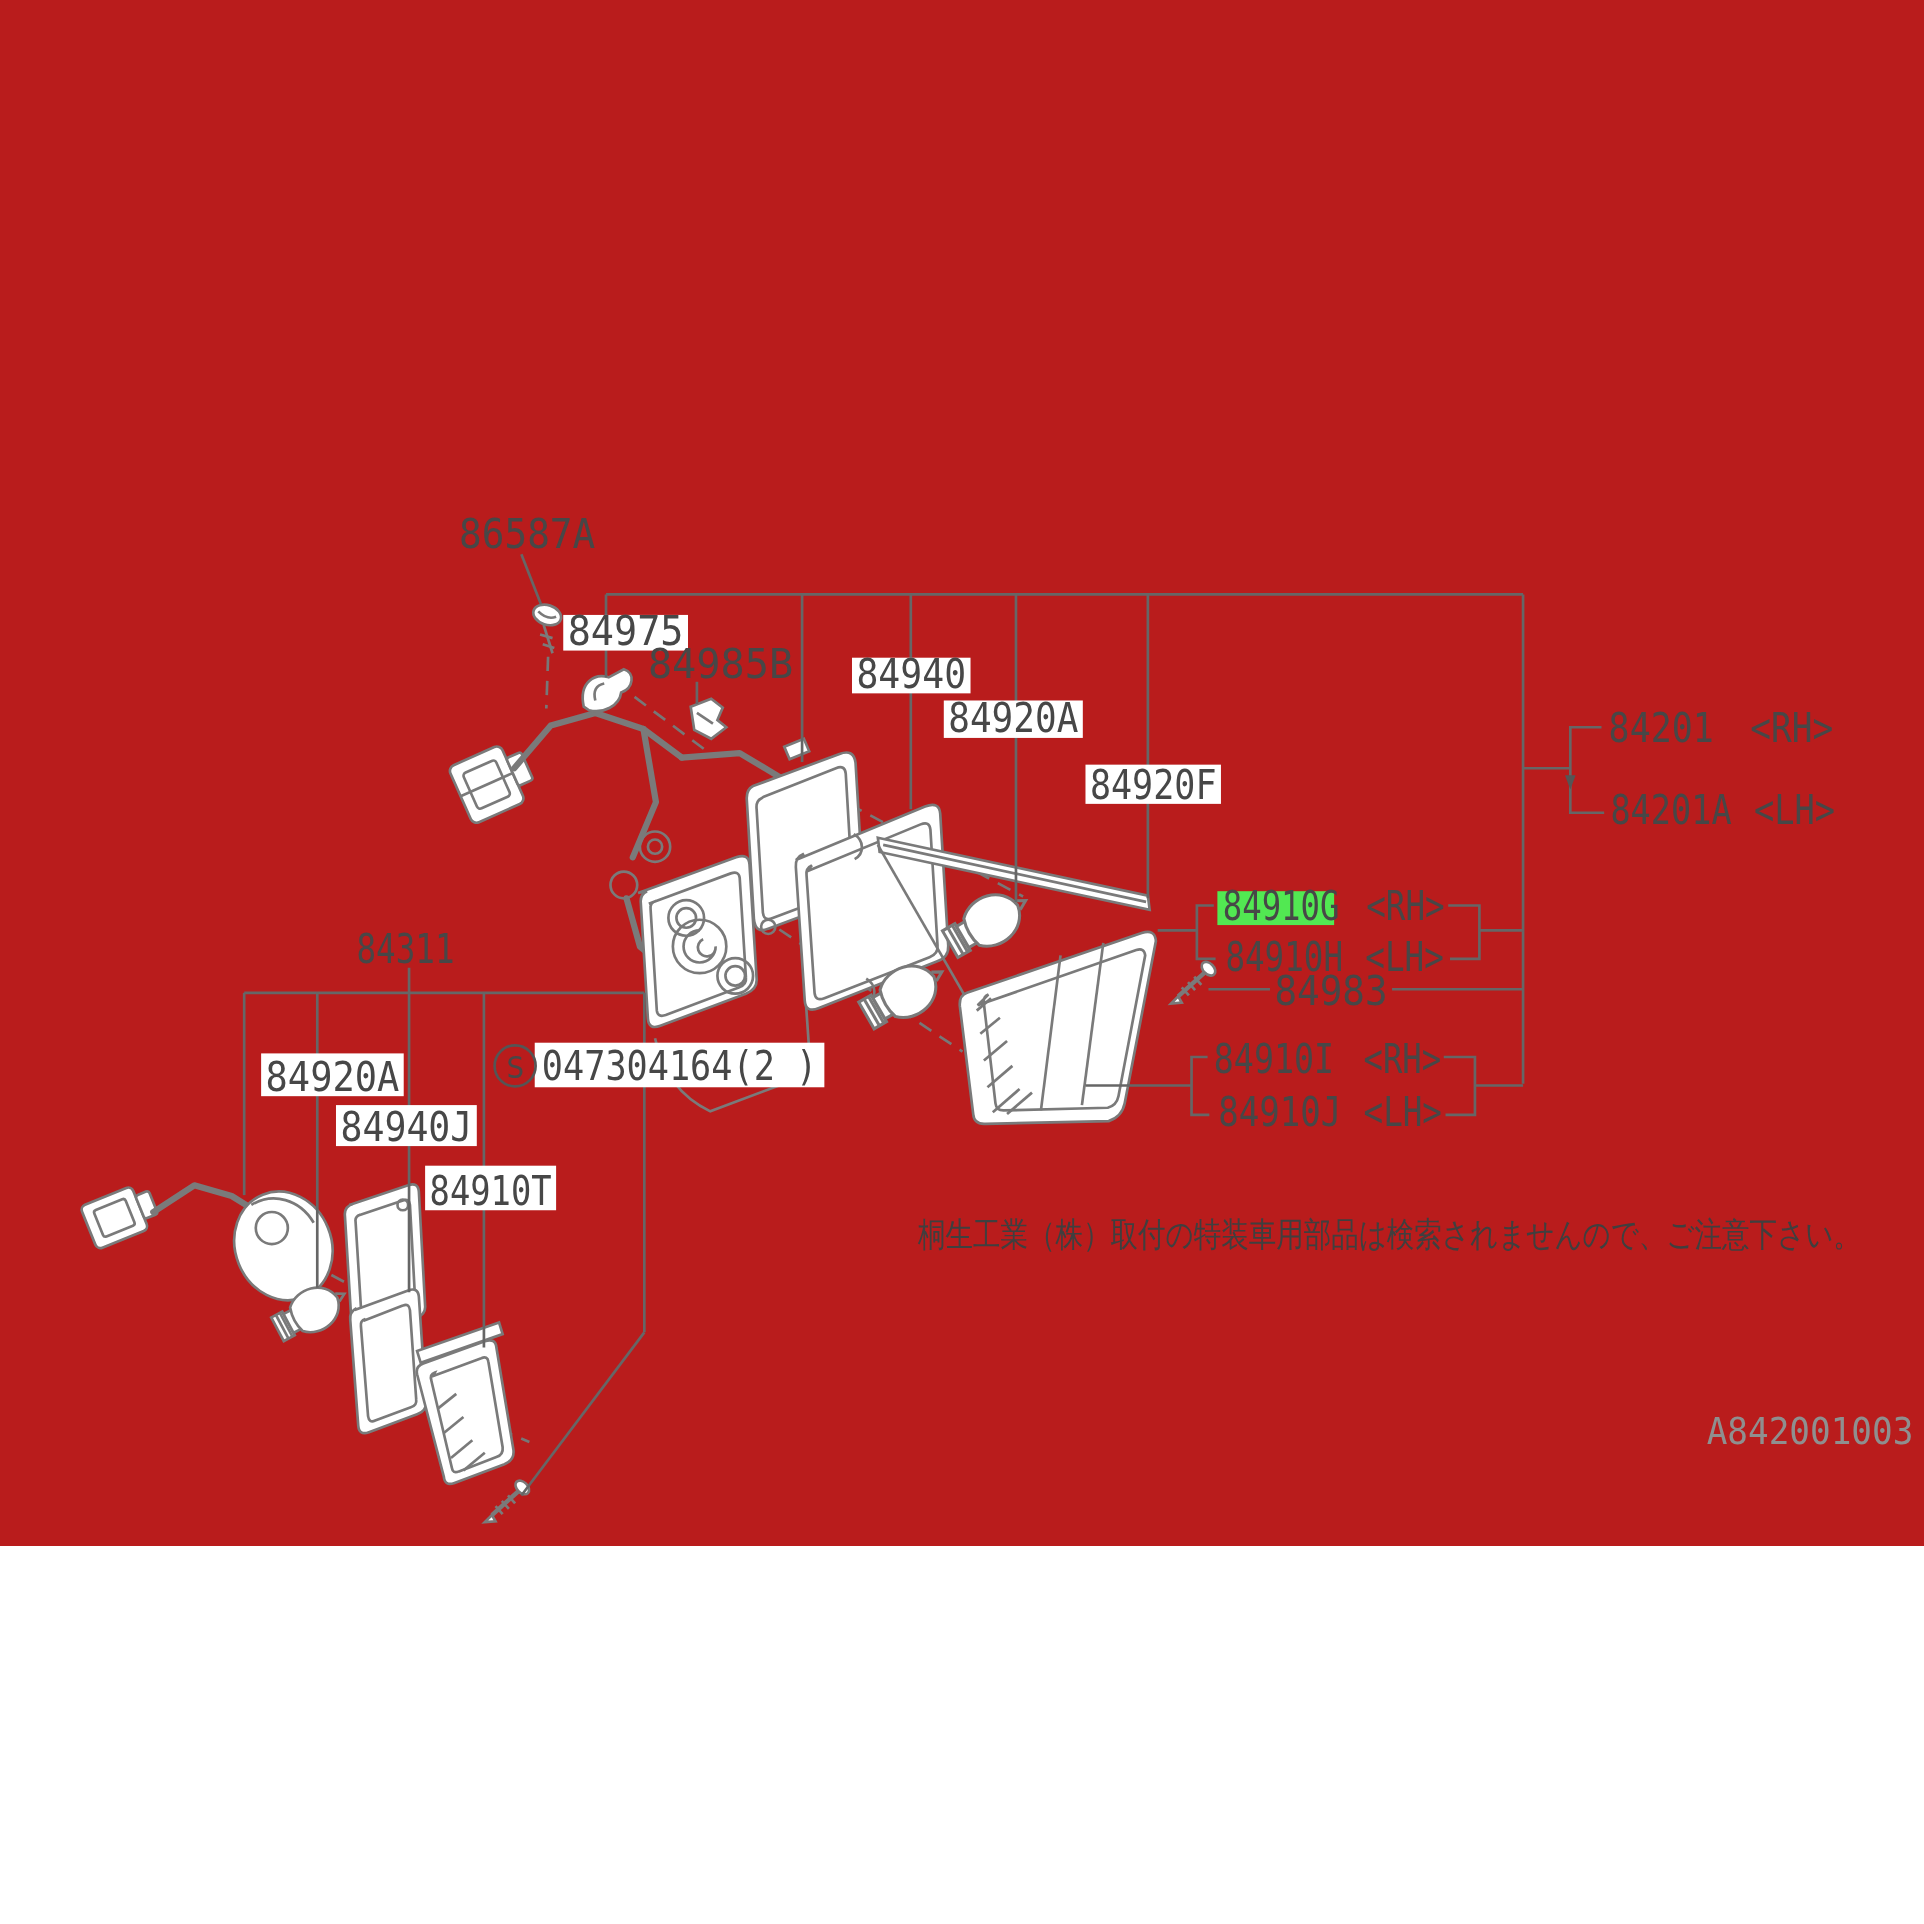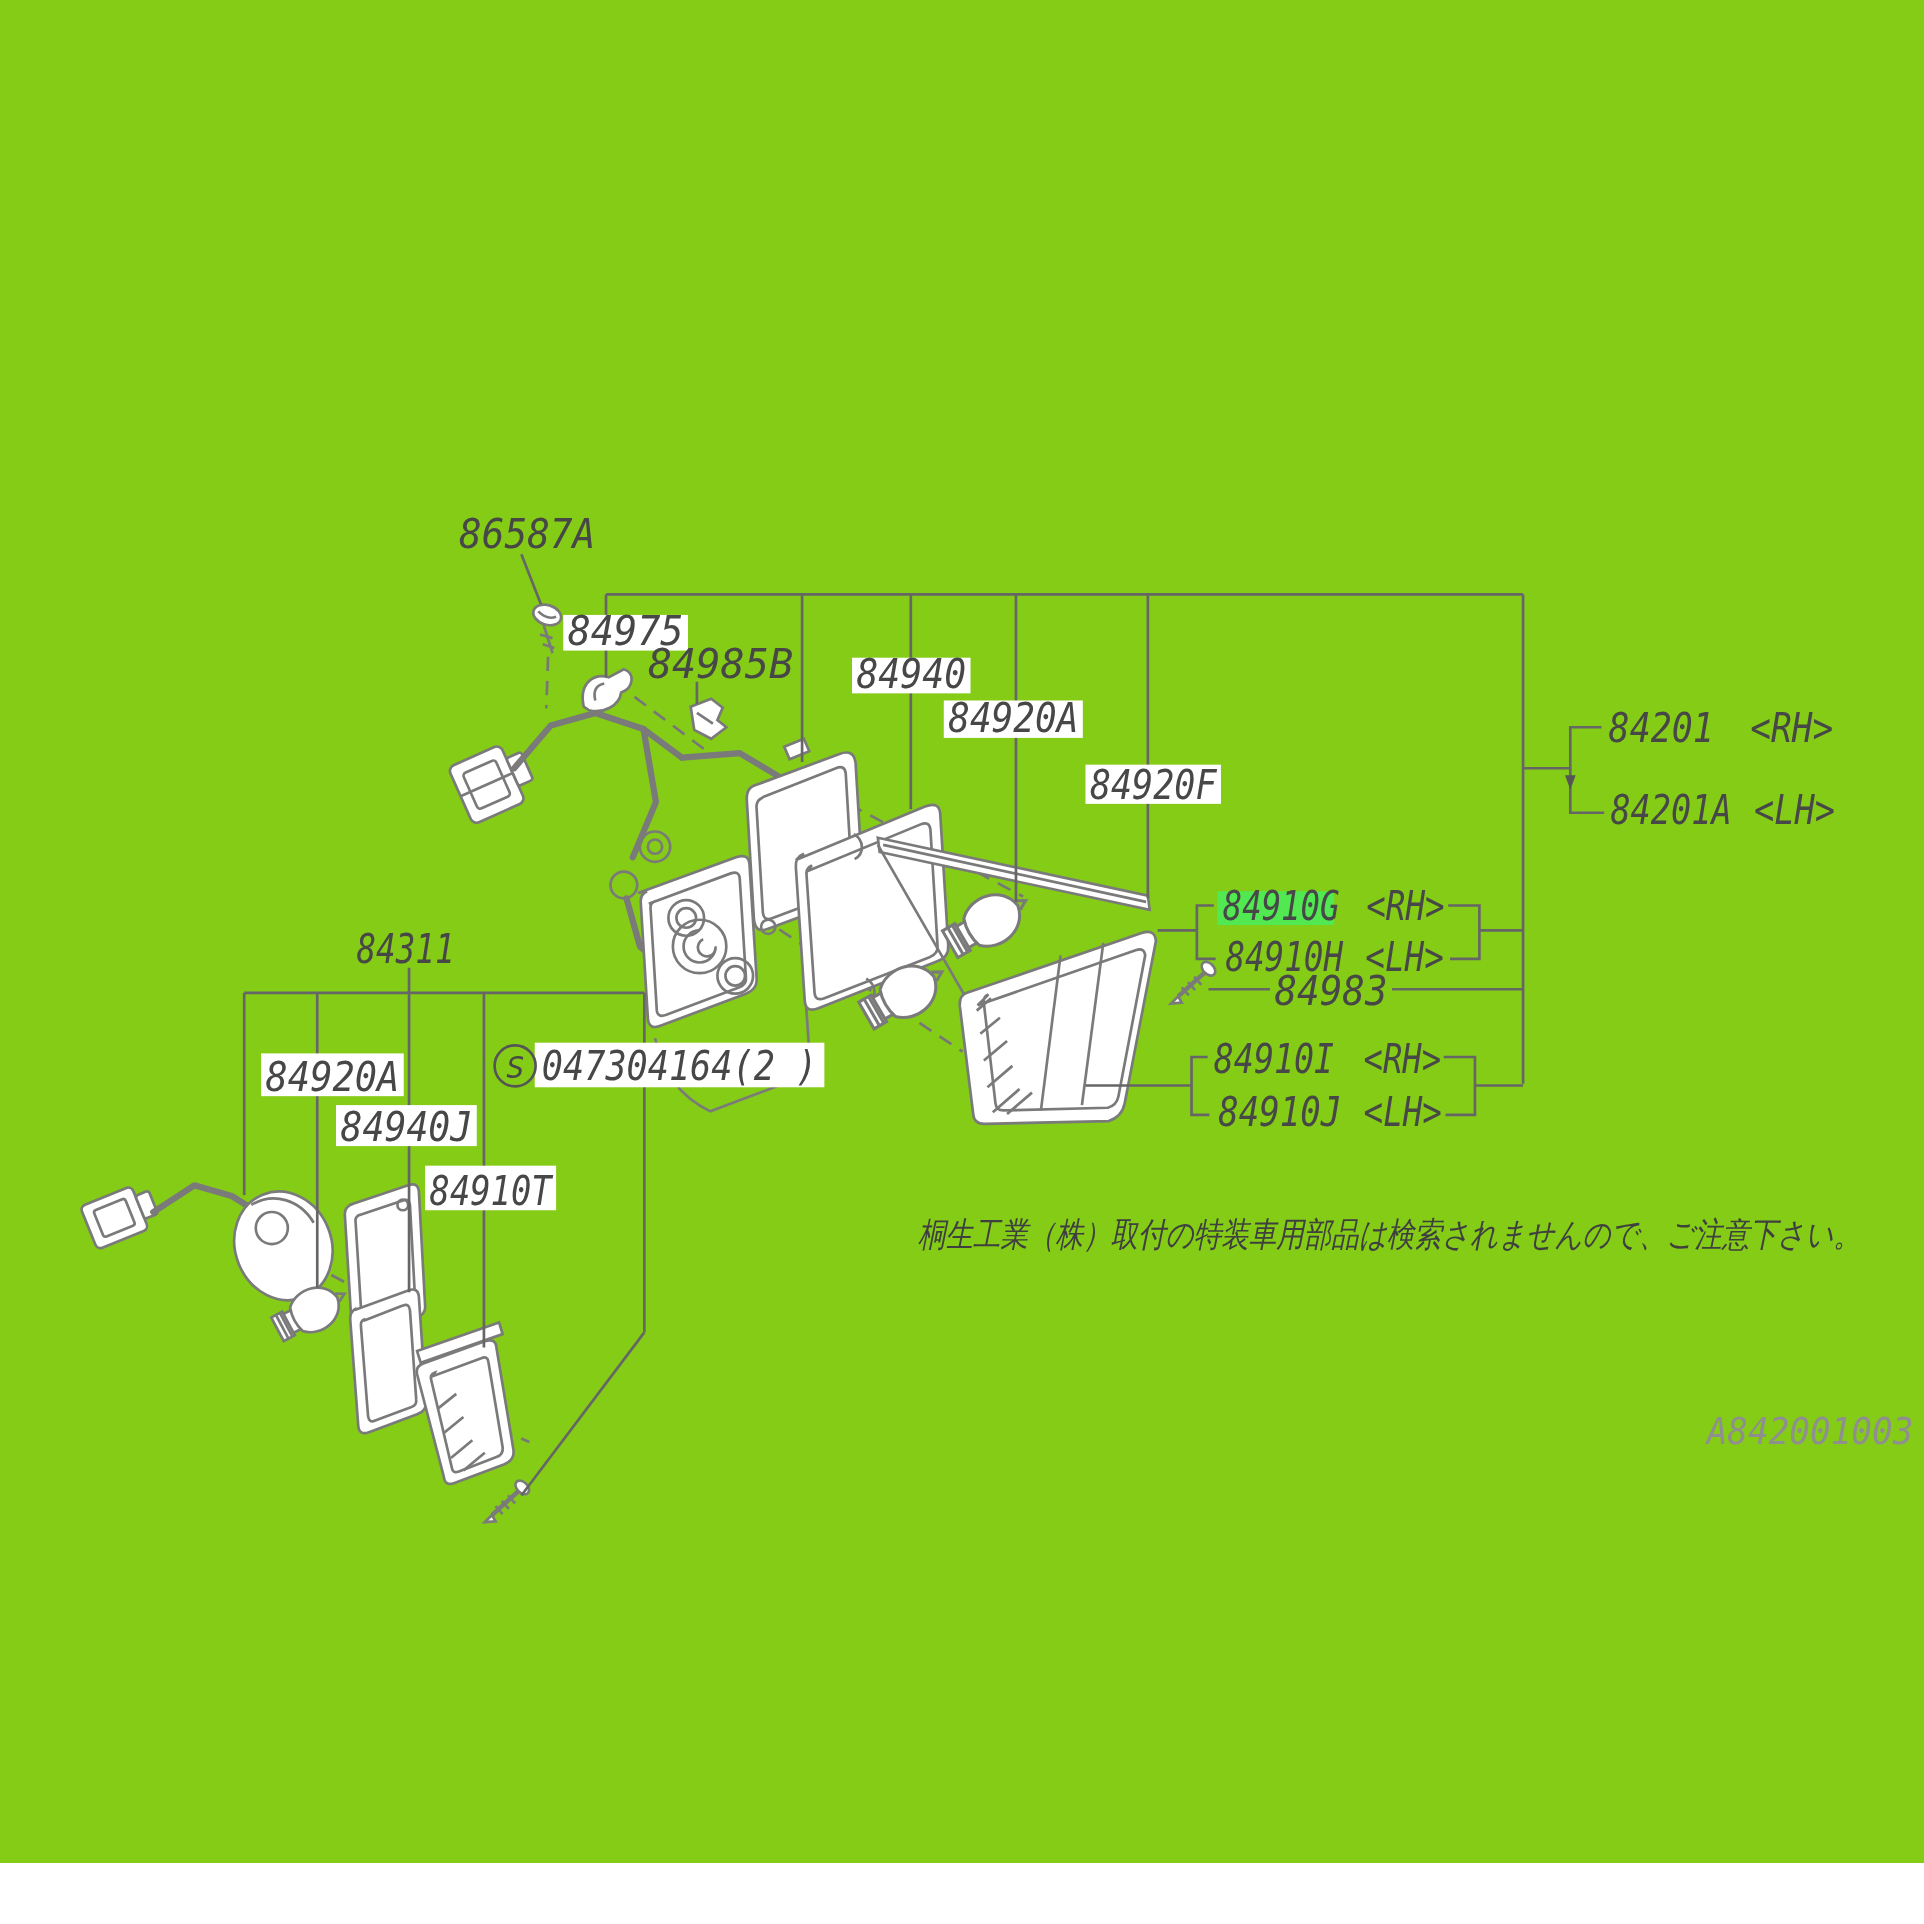--- a/index.html
+++ b/index.html
@@ -1,16 +1,16 @@
 <!DOCTYPE html>
 <html style="font-size:14.3px"><head>
 <meta charset="utf-8">
 <style>
   html,body{margin:0;padding:0;background:#ffffff;}
-  .stage{position:relative;width:1925px;height:1863px;background:#84cc16;overflow:hidden;font-style:italic;}
+  .stage{position:relative;width:1925px;height:1546px;background:#b91c1c;overflow:hidden;}
   svg{display:block;}
   .lbl{font-family:"DejaVu Sans Mono","Liberation Mono",monospace;fill:#474747;}
   .lbl-note{font-family:"DejaVu Sans","Liberation Sans",sans-serif;fill:#3f3f3f;}
   .lbl-doc{font-family:"DejaVu Sans Mono","Liberation Mono",monospace;fill:#8f8f8f;}
   .ln{stroke:#666666;stroke-width:3;fill:none;}
   .lnd{stroke:#777777;stroke-width:3;fill:none;stroke-dasharray:16 11;}
   .pt{stroke:#7a7a7a;stroke-width:3;fill:#ffffff;}
   .ptn{stroke:#7a7a7a;stroke-width:3;fill:none;}
   .wire{stroke:#7a7a7a;stroke-width:7;fill:none;stroke-linecap:round;stroke-linejoin:round;}
   .mask{fill:#ffffff;stroke:none;}

